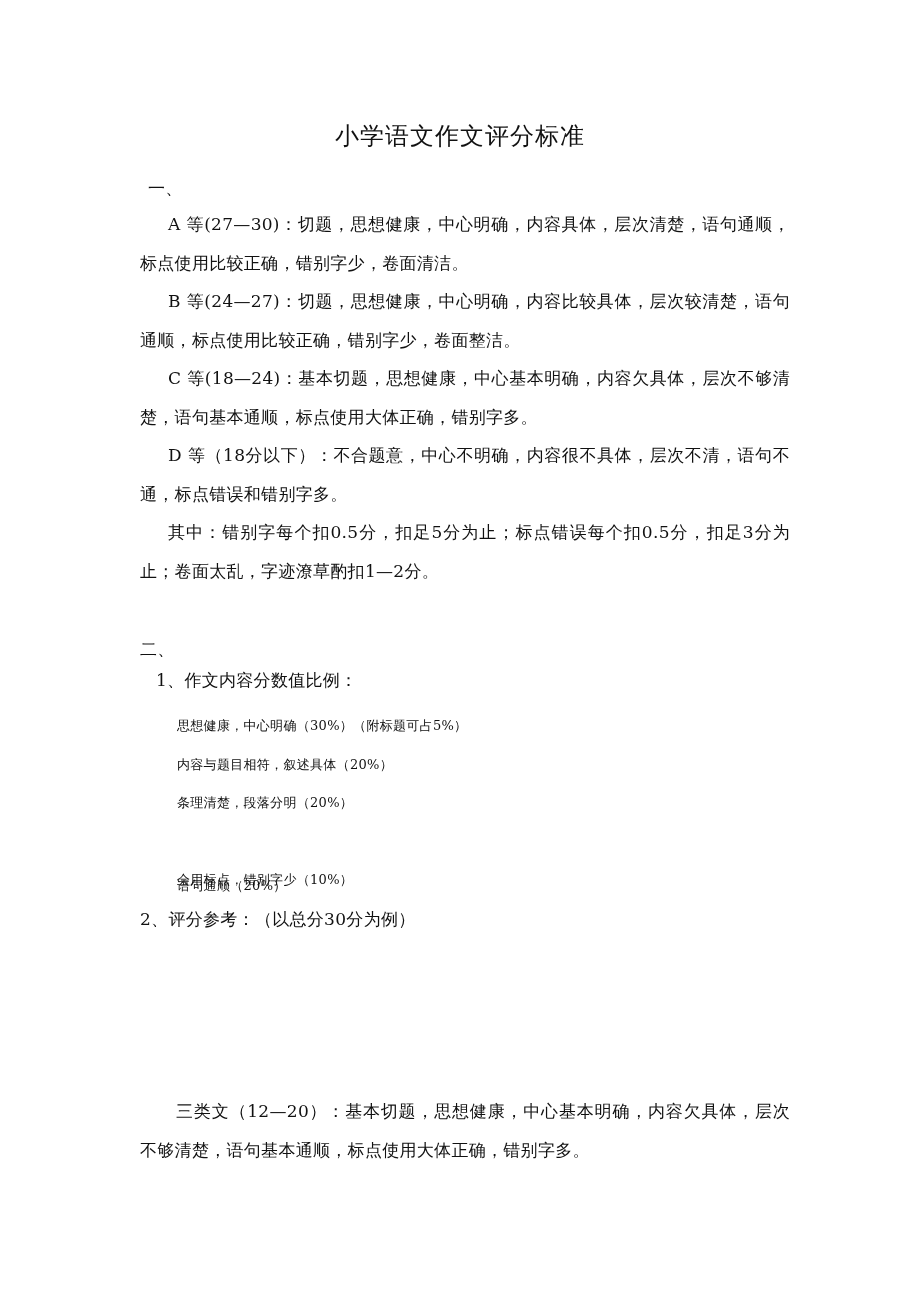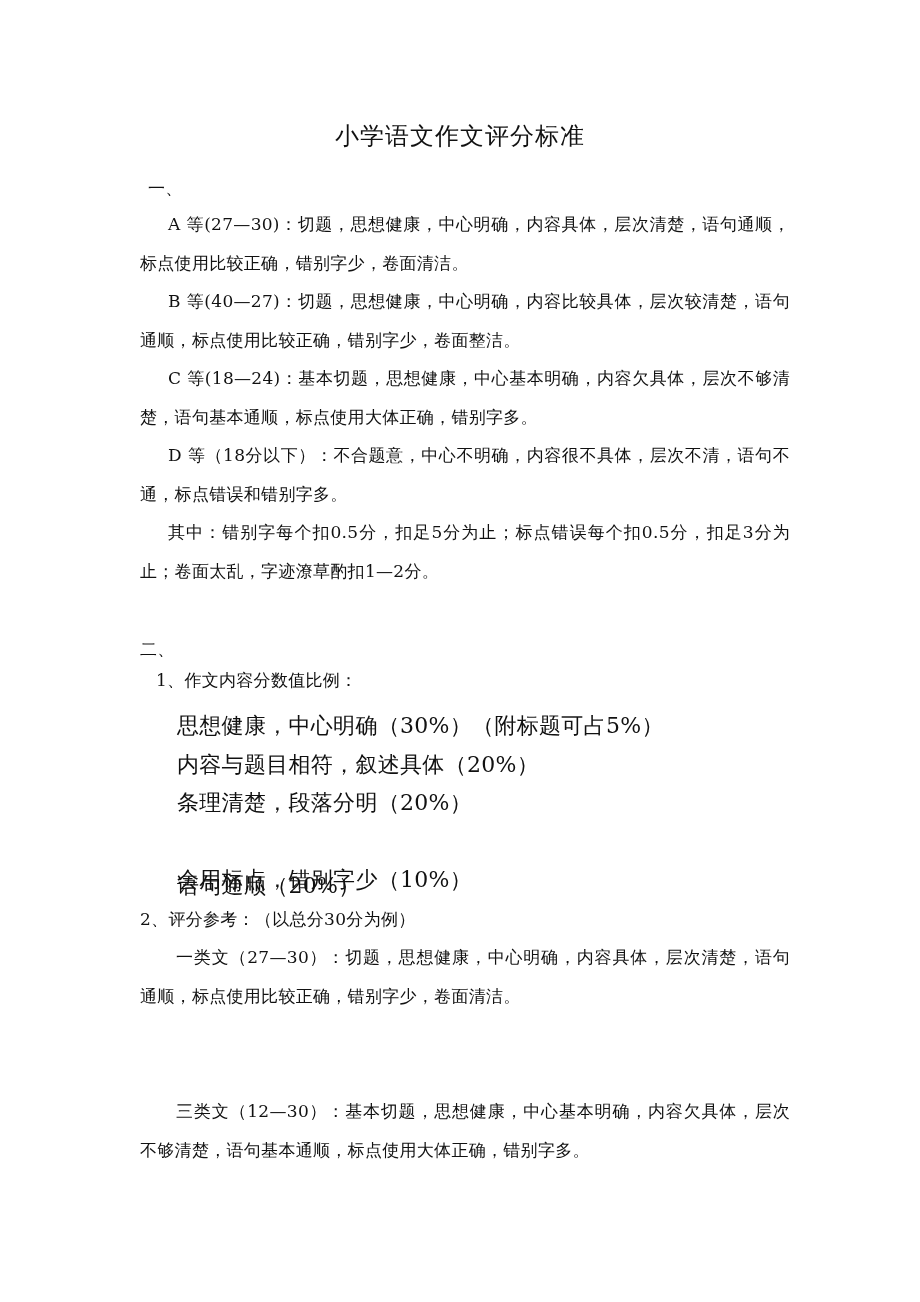--- a/index.html
+++ b/index.html
@@ -55,55 +55,54 @@
       width: 650px;
       font-size: 17px;
       line-height: 38.5px;
       text-indent: 36px;
       text-align: justify;
       letter-spacing: 0.3px;
     }
     .item {
       position: absolute;
       left: 177px;
-      font-size: 22px;
+      font-size: 13px;
       line-height: 24px;
       white-space: nowrap;
       letter-spacing: 0.3px;
     }
   </style>
 </head>
 <body>
 
 <div class="page">
 
   <div class="title">小学语文作文评分标准</div>
 
   <div class="line" style="left:148px; top:176px;">一、</div>
 
   <div class="para" style="top:205px;"><span>A 等(27—30)：</span><span>切题，思想健康，中心明确，内容具体，层次清楚，语句通顺，标点使用比较正确，错别字少，卷面清洁。</span></div>
 
-  <div class="para" style="top:282px;"><span>B 等(40—27)：</span><span>切题，思想健康，中心明确，内容比较具体，层次较清楚，语句通顺，标点使用比较正确，错别字少，卷面整洁。</span></div>
+  <div class="para" style="top:282px;"><span>B 等(24—27)：</span><span>切题，思想健康，中心明确，内容比较具体，层次较清楚，语句通顺，标点使用比较正确，错别字少，卷面整洁。</span></div>
 
   <div class="para" style="top:359px;"><span>C 等(18—24)：</span><span>基本切题，思想健康，中心基本明确，内容欠具体，层次不够清楚，语句基本通顺，标点使用大体正确，错别字多。</span></div>
 
   <div class="para" style="top:436px;"><span>D 等（18分以下）：</span><span>不合题意，中心不明确，内容很不具体，层次不清，语句不通，标点错误和错别字多。</span></div>
 
   <div class="para" style="top:513px;">其中：错别字每个扣0.5分，扣足5分为止；标点错误每个扣0.5分，扣足3分为止；卷面太乱，字迹潦草酌扣1—2分。</div>
 
   <div class="line" style="left:140px; top:637px;">二、</div>
 
   <div class="line" style="left:140px; top:668px;margin-left:16px;">1、作文内容分数值比例：</div>
 
   <div class="item" style="top:714px;">思想健康，中心明确（30%）（附标题可占5%）</div>
   <div class="item" style="top:753px;">内容与题目相符，叙述具体（20%）</div>
   <div class="item" style="top:791px;">条理清楚，段落分明（20%）</div>
   <div class="item" style="top:874px;">语句通顺（20%）</div>
   <div class="item" style="top:868px;">会用标点，错别字少（10%）</div>
 
   <div class="line" style="left:140px; top:907px;">2、评分参考：（以总分30分为例）</div>
 
-  <div class="sub" style="top:938px;"><span>一类文（27—30）：</span><span>切题，思想健康，中心明确，内容具体，层次清楚，语句通顺，标点使用比较正确，错别字少，卷面清洁。</span></div>
 
 
-  <div class="sub" style="top:1092px;"><span>三类文（12—30）：</span><span>基本切题，思想健康，中心基本明确，内容欠具体，层次不够清楚，语句基本通顺，标点使用大体正确，错别字多。</span></div>
+  <div class="sub" style="top:1092px;"><span>三类文（12—20）：</span><span>基本切题，思想健康，中心基本明确，内容欠具体，层次不够清楚，语句基本通顺，标点使用大体正确，错别字多。</span></div>
 
 </div>
 
 </body></html>

